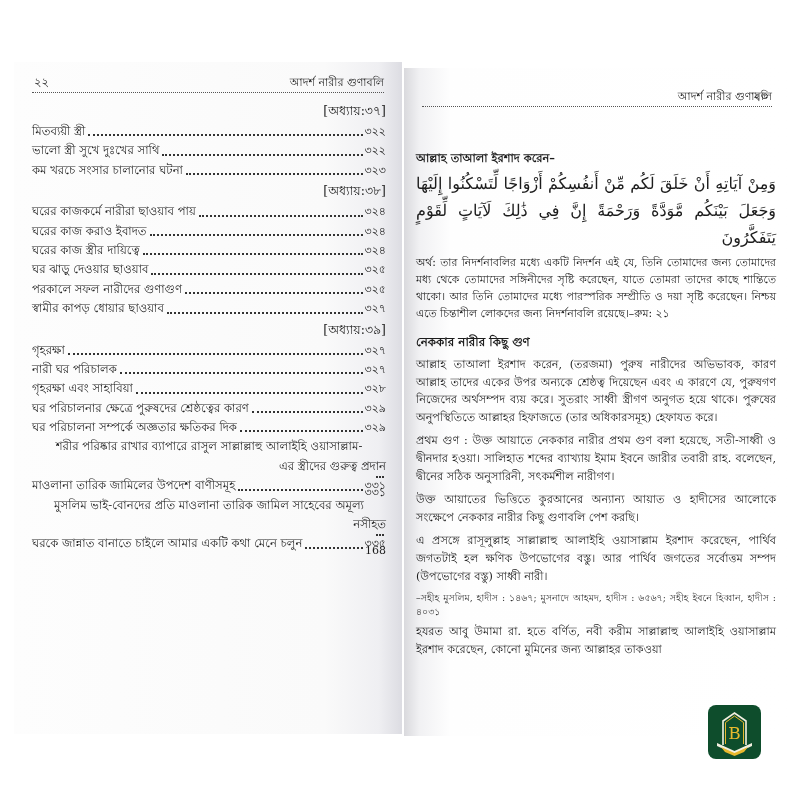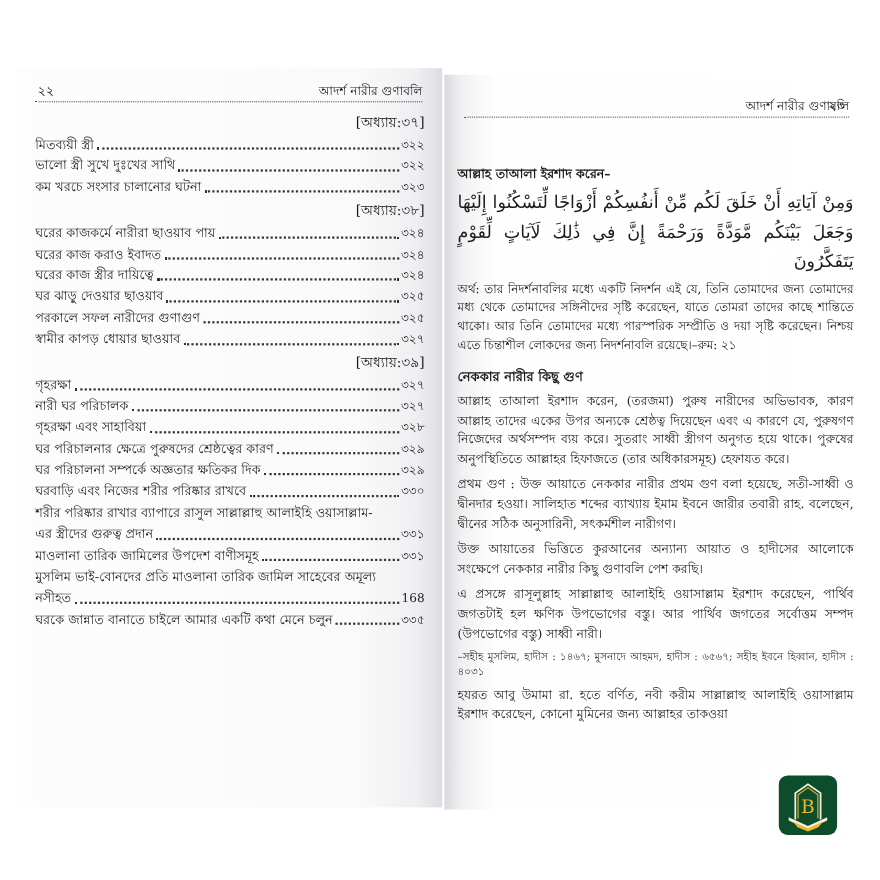--- a/index.html
+++ b/index.html
@@ -13,27 +13,27 @@
   .running-head { position:absolute; top:12px; left:18px; right:18px; height:18px;
     border-bottom:1px dotted #555; font-size:11px; }
   .running-head .pno { position:absolute; top:0; font-size:11.5px; }
   .running-head .title { position:absolute; top:0; left:0; right:0; text-align:right; font-size:11px; }
   #left-page .running-head .pno { left:2px; }
   #right-page .running-head .pno { right:4px; }
   #right-page .running-head { top:20px; }
 
   .toc { position:absolute; top:38px; left:18px; right:16px; }
   .chapter { text-align:right; font-size:12.5px; height:20px; line-height:20px; margin:1px 0; }
-  .toc-item { display:flex; align-items:flex-end; font-size:11.6px; height:19.4px; line-height:19.4px; }
+  .toc-item { display:flex; align-items:flex-end; font-size:11.6px; height:19.4px; line-height:19.4px;text-align:center; }
   .toc-item .t { white-space:nowrap; }
   .toc-item .dots { flex:1; border-bottom:2px dotted #333; margin:0 2px 5px 3px; min-width:8px; }
   .toc-item .p { white-space:nowrap; font-size:11px; }
   .toc-item.multi { display:block; height:auto; }
   .toc-item.multi .l1 { height:19.4px; line-height:19.4px; }
-  .toc-item.multi .l2 { display:flex; align-items:flex-end; height:19.4px; line-height:19.4px; }
+  .toc-item.multi .l2 { display:flex; align-items:flex-end; height:19.4px; line-height:19.4px;flex-direction:column; }
 
   .rp-body { position:absolute; left:12px; right:14px; top:82px; font-size:11.2px; line-height:17.6px; }
   .rp-body p { margin:0 0 6px 0; text-align:justify; }
   .intro { font-weight:bold; font-size:11.4px; margin-bottom:2px; }
   .arabic { direction:rtl; text-align:justify; font-size:16px; line-height:27px; margin:2px 0 3px 0; }
   .arabic-wrap { text-align-last:right; }
   .meaning { font-size:10.8px; line-height:17.2px; }
   .section-h { font-weight:bold; font-size:11.8px; margin:12px 0 4px 0; }
   .cite { font-size:9.4px; line-height:14px; color:#333; margin-bottom:4px !important; }
 
@@ -118,25 +118,20 @@
     <div class="toc-item">
         <span class="t">ঘর পরিচালনার ক্ষেত্রে পুরুষদের শ্রেষ্ঠত্বের কারণ</span>
         <span class="dots"></span>
         <span class="p">৩২৯</span>
       </div>
     <div class="toc-item">
         <span class="t">ঘর পরিচালনা সম্পর্কে অজ্ঞতার ক্ষতিকর দিক</span>
         <span class="dots"></span>
         <span class="p">৩২৯</span>
       </div>
-    <div class="toc-item">
-        <span class="t">ঘরবাড়ি এবং নিজের শরীর পরিষ্কার রাখবে</span>
-        <span class="dots"></span>
-        <span class="p">৩৩০</span>
-      </div>
     <div class="toc-item multi">
       <div class="l1">শরীর পরিষ্কার রাখার ব্যাপারে রাসুল সাল্লাল্লাহু আলাইহি ওয়াসাল্লাম-</div>
       <div class="l2">
           <span class="t">এর স্ত্রীদের গুরুত্ব প্রদান</span>
           <span class="dots"></span>
           <span class="p">৩৩১</span>
         </div>
     </div>
     <div class="toc-item">
         <span class="t">মাওলানা তারিক জামিলের উপদেশ বাণীসমূহ</span>

